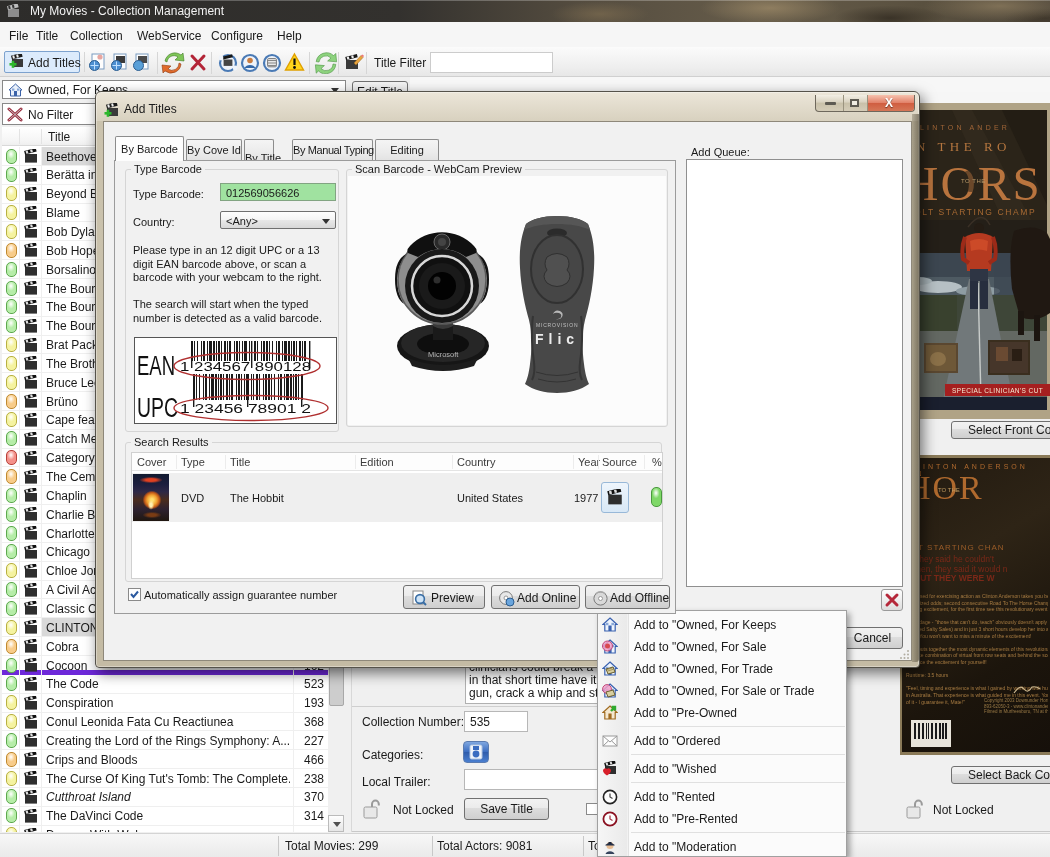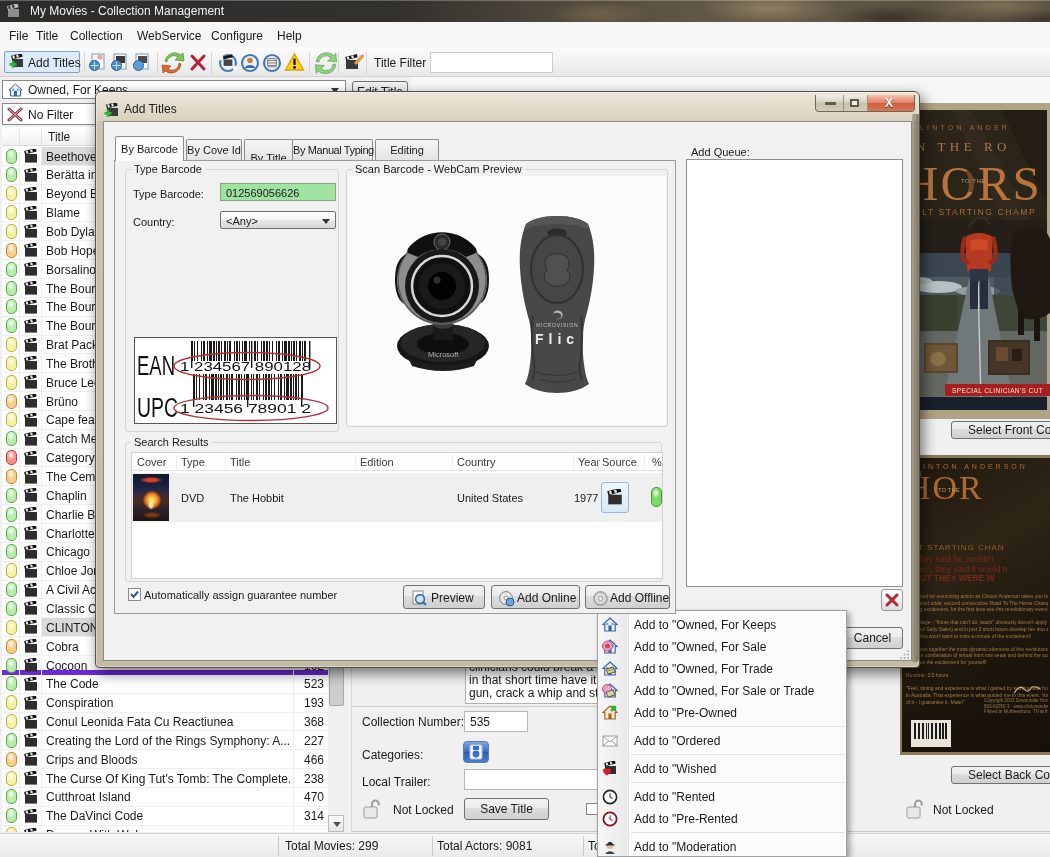--- a/index.html
+++ b/index.html
@@ -616,22 +616,22 @@
         <div class="abs" style="left:291px;top:0;width:1px;height:19px;background:#efefef"></div>
       </div>
       <div class="abs" style="left:0;top:660.9px;width:326px;height:18.85px;border-bottom:1px solid #efefef;">
         <div class="abs" style="left:4px;top:1.5px;width:11px;height:15px;border-radius:5px;background:radial-gradient(6px 8px at 4px 4px, #ffffff, #b6eda8 60%, #b6eda8);border:1px solid #5da84e"></div>
         <svg class="abs" style="left:21px;top:2px" width="16" height="15" viewBox="0 0 16 15">
           <rect x="2" y="5" width="12" height="8.6" fill="#2e2e2e"></rect>
           <rect x="2" y="1.8" width="12" height="3.6" fill="#111" transform="rotate(-14 2 5.4)"></rect>
           <rect x="3.4" y="2.2" width="2.2" height="2.8" fill="#ddd" transform="rotate(-14 2 5.4)"></rect>
           <rect x="8" y="2.2" width="2.2" height="2.8" fill="#ddd" transform="rotate(-14 2 5.4)"></rect>
         </svg>
-        <div class="abs" style="left:44px;top:2.5px;width:244px;white-space:nowrap;overflow:hidden;">Cutthroat Island</div>
-        <div class="abs" style="left:292px;top:2.5px;width:30px;text-align:right;">470</div>
+        <div class="abs" style="left:44px;top:2.5px;width:244px;white-space:nowrap;overflow:hidden;font-style:italic;">Cutthroat Island</div>
+        <div class="abs" style="left:292px;top:2.5px;width:30px;text-align:right;">370</div>
         <div class="abs" style="left:17px;top:0;width:1px;height:19px;background:#efefef"></div>
         <div class="abs" style="left:39px;top:0;width:1px;height:19px;background:#efefef"></div>
         <div class="abs" style="left:291px;top:0;width:1px;height:19px;background:#efefef"></div>
       </div>
       <div class="abs" style="left:0;top:679.8px;width:326px;height:18.85px;border-bottom:1px solid #efefef;">
         <div class="abs" style="left:4px;top:1.5px;width:11px;height:15px;border-radius:5px;background:radial-gradient(6px 8px at 4px 4px, #ffffff, #b6eda8 60%, #b6eda8);border:1px solid #5da84e"></div>
         <svg class="abs" style="left:21px;top:2px" width="16" height="15" viewBox="0 0 16 15">
           <rect x="2" y="5" width="12" height="8.6" fill="#2e2e2e"></rect>
           <rect x="2" y="1.8" width="12" height="3.6" fill="#111" transform="rotate(-14 2 5.4)"></rect>
           <rect x="3.4" y="2.2" width="2.2" height="2.8" fill="#ddd" transform="rotate(-14 2 5.4)"></rect>
@@ -828,37 +828,38 @@
     <div class="abs" style="left:52px;top:0;width:48px;height:17px;background:linear-gradient(#f6c2ae,#e2826a 45%,#d05e41 50%,#d67a5a);"></div>
     <div class="abs" style="left:9px;top:7px;width:11px;height:3px;background:#5d5a52;border-radius:1px;"></div>
     <div class="abs" style="left:34px;top:4px;width:9px;height:8px;border:2px solid #5d5a52;background:#efece2;"></div>
     <div class="abs" style="left:69px;top:1px;width:14px;height:14px;color:#fff;font-weight:bold;font-size:12px;text-shadow:0 1px 1px rgba(0,0,0,.5);">X</div>
   </div>
 
   <div class="abs" style="left:7px;top:29px;width:809px;height:540px;background:#f1f1f1;border:1px solid #8e887a;">
 
     <div class="abs" style="left:11px;top:14px;width:69px;height:25px;background:#fdfdfd;border:1px solid #8c8c8c;border-bottom:none;border-radius:2px 2px 0 0;z-index:3;text-align:center;padding-top:6px;font-size:11px;white-space:nowrap;">By Barcode</div>
     <div class="abs" style="left:82px;top:17px;width:56px;height:22px;background:linear-gradient(#f4f4f4,#ebebeb 60%,#e2e2e2);border:1px solid #8c8c8c;border-bottom:none;border-radius:2px 2px 0 0;text-align:center;padding-top:4px;font-size:11px;white-space:nowrap;">By Cove Id</div>
-    <div class="abs" style="left:140px;top:17px;width:49px;height:22px;background:linear-gradient(#f4f4f4,#ebebeb 60%,#e2e2e2);border:1px solid #8c8c8c;border-bottom:none;border-radius:2px 2px 0 0;text-align:center;padding-top:12px;font-size:11px;white-space:nowrap;">By Title</div>
+    <div class="abs" style="left:140px;top:17px;width:30px;height:22px;background:linear-gradient(#f4f4f4,#ebebeb 60%,#e2e2e2);border:1px solid #8c8c8c;border-bottom:none;border-radius:2px 2px 0 0;text-align:center;padding-top:12px;font-size:11px;white-space:nowrap;">By Title</div>
     <div class="abs" style="left:188px;top:17px;width:81px;height:22px;background:linear-gradient(#f4f4f4,#ebebeb 60%,#e2e2e2);border:1px solid #8c8c8c;border-bottom:none;border-radius:2px 2px 0 0;text-align:center;padding-top:4px;font-size:11px;white-space:nowrap;letter-spacing:-0.4px;">By Manual Typing</div>
     <div class="abs" style="left:271px;top:17px;width:64px;height:22px;background:linear-gradient(#f4f4f4,#ebebeb 60%,#e2e2e2);border:1px solid #8c8c8c;border-bottom:none;border-radius:2px 2px 0 0;text-align:center;padding-top:4px;font-size:11px;white-space:nowrap;">Editing</div>
 
     <div class="abs" style="left:10px;top:38px;width:562px;height:454px;background:#f1f1f1;border:1px solid #9b9b9b;z-index:2;font-size:11px;">
 
       <fieldset class="abs" style="left:10px;top:8px;width:214px;height:263px;border:1px solid #d5d5d5;border-radius:3px;"></fieldset>
       <div class="abs" style="left:16px;top:2px;background:#f1f1f1;padding:0 3px;">Type Barcode</div>
       <div class="abs" style="left:18px;top:27px;">Type Barcode:</div>
       <div class="abs" style="left:105px;top:22px;width:116px;height:18px;background:#a0e2a0;border:1px solid #82a482;">
           <span style="position:absolute;left:5px;top:3px;">012569056626</span>
         </div>
       <div class="abs" style="left:18px;top:55px;">Country:</div>
       <div class="abs" style="left:105px;top:50px;width:116px;height:18px;border:1px solid #707070;border-radius:2px;background:linear-gradient(#fefefe,#f4f4f4 50%,#e8e8e8 51%,#d8d8d8);">
         <span style="position:absolute;left:5px;top:3px;">&lt;Any&gt;</span>
         <span style="position:absolute;right:5px;top:7px;width:0;height:0;border:4px solid transparent;border-top:5px solid #333;"></span>
       </div>
+      <div class="abs" style="left:18px;top:83px;width:202px;line-height:13.5px;">Please type in an 12 digit UPC or a 13 digit EAN barcode above, or scan a barcode with your webcam to the right.<br><br>The search will start when the typed number is detected as a valid barcode.</div>
 
       <div class="abs" style="left:19px;top:176px;width:203px;height:87px;background:#fff;border:1px solid #555;">
         <svg width="201" height="85" viewBox="0 0 201 85">
           <g id="eanbars">
               <rect x="56" y="3" width="2" height="20" fill="#1a1a1a"></rect>
               <rect x="59" y="3" width="1" height="20" fill="#1a1a1a"></rect>
               <rect x="62" y="3" width="1" height="20" fill="#1a1a1a"></rect>
               <rect x="66" y="3" width="1" height="20" fill="#1a1a1a"></rect>
               <rect x="68" y="3" width="2" height="20" fill="#1a1a1a"></rect>
               <rect x="72" y="3" width="1" height="20" fill="#1a1a1a"></rect>

